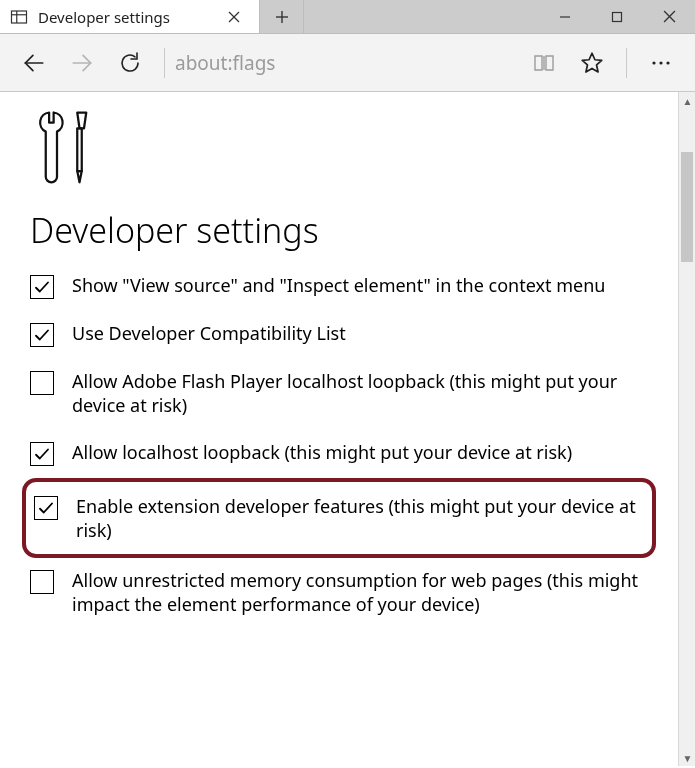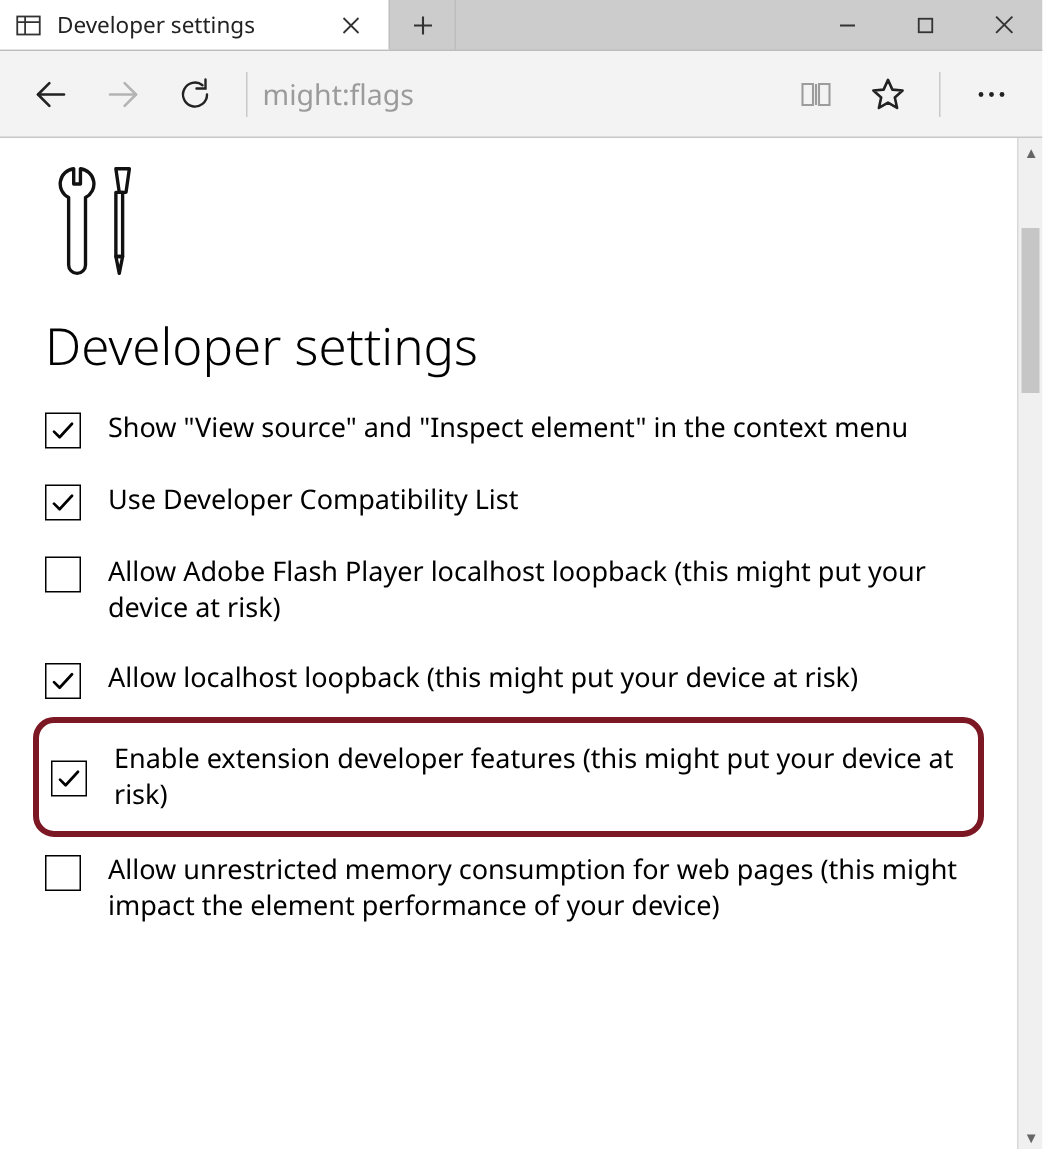--- a/index.html
+++ b/index.html
@@ -148,21 +148,20 @@
 }
 .checkbox svg{ width:18px;height:18px; display:none;}
 .checkbox.checked svg{display:block;}
 .setting-label{ flex:1; }
 
 .setting.highlight{
   border:4px solid #7c1824;
   border-radius:14px;
   padding:10px 8px 12px 8px;
   margin:-10px -8px -12px -8px;
-  align-items:center;
 }
 .setting.highlight .checkbox{ margin-top:4px;}
 .setting.highlight .setting-label{ margin-top:2px;}
 
 
 .scrollbar{
   width:17px;
   height:100%;
   background:#f0f0f0;
   border-left:1px solid #d8d8d8;
@@ -249,21 +248,21 @@
       </svg>
   </div>
   <div class="tb-btn">
     <svg width="24" height="24" viewBox="0 0 24 24" fill="none" stroke="#222" stroke-width="1.6" stroke-linecap="round">
         <path d="M20 12a8 8 0 1 1-3-6.2"></path>
         <polyline points="19,2 19,8 13,8" fill="none"></polyline>
       </svg>
   </div>
   <div class="addrsep"></div>
   <div class="addressbar">
-    <span>might:flags</span>
+    <span>about:flags</span>
   </div>
   <div class="toolbar-right">
     <div class="tb-btn">
       <svg width="24" height="24" viewBox="0 0 24 24" fill="none" stroke="#9c9c9c" stroke-width="1.4">
           <path d="M3 5h7v14H3z"></path>
           <path d="M14 5h7v14h-7z"></path>
           <line x1="12" y1="5" x2="12" y2="19"></line>
         </svg>
     </div>
     <div class="tb-btn">

